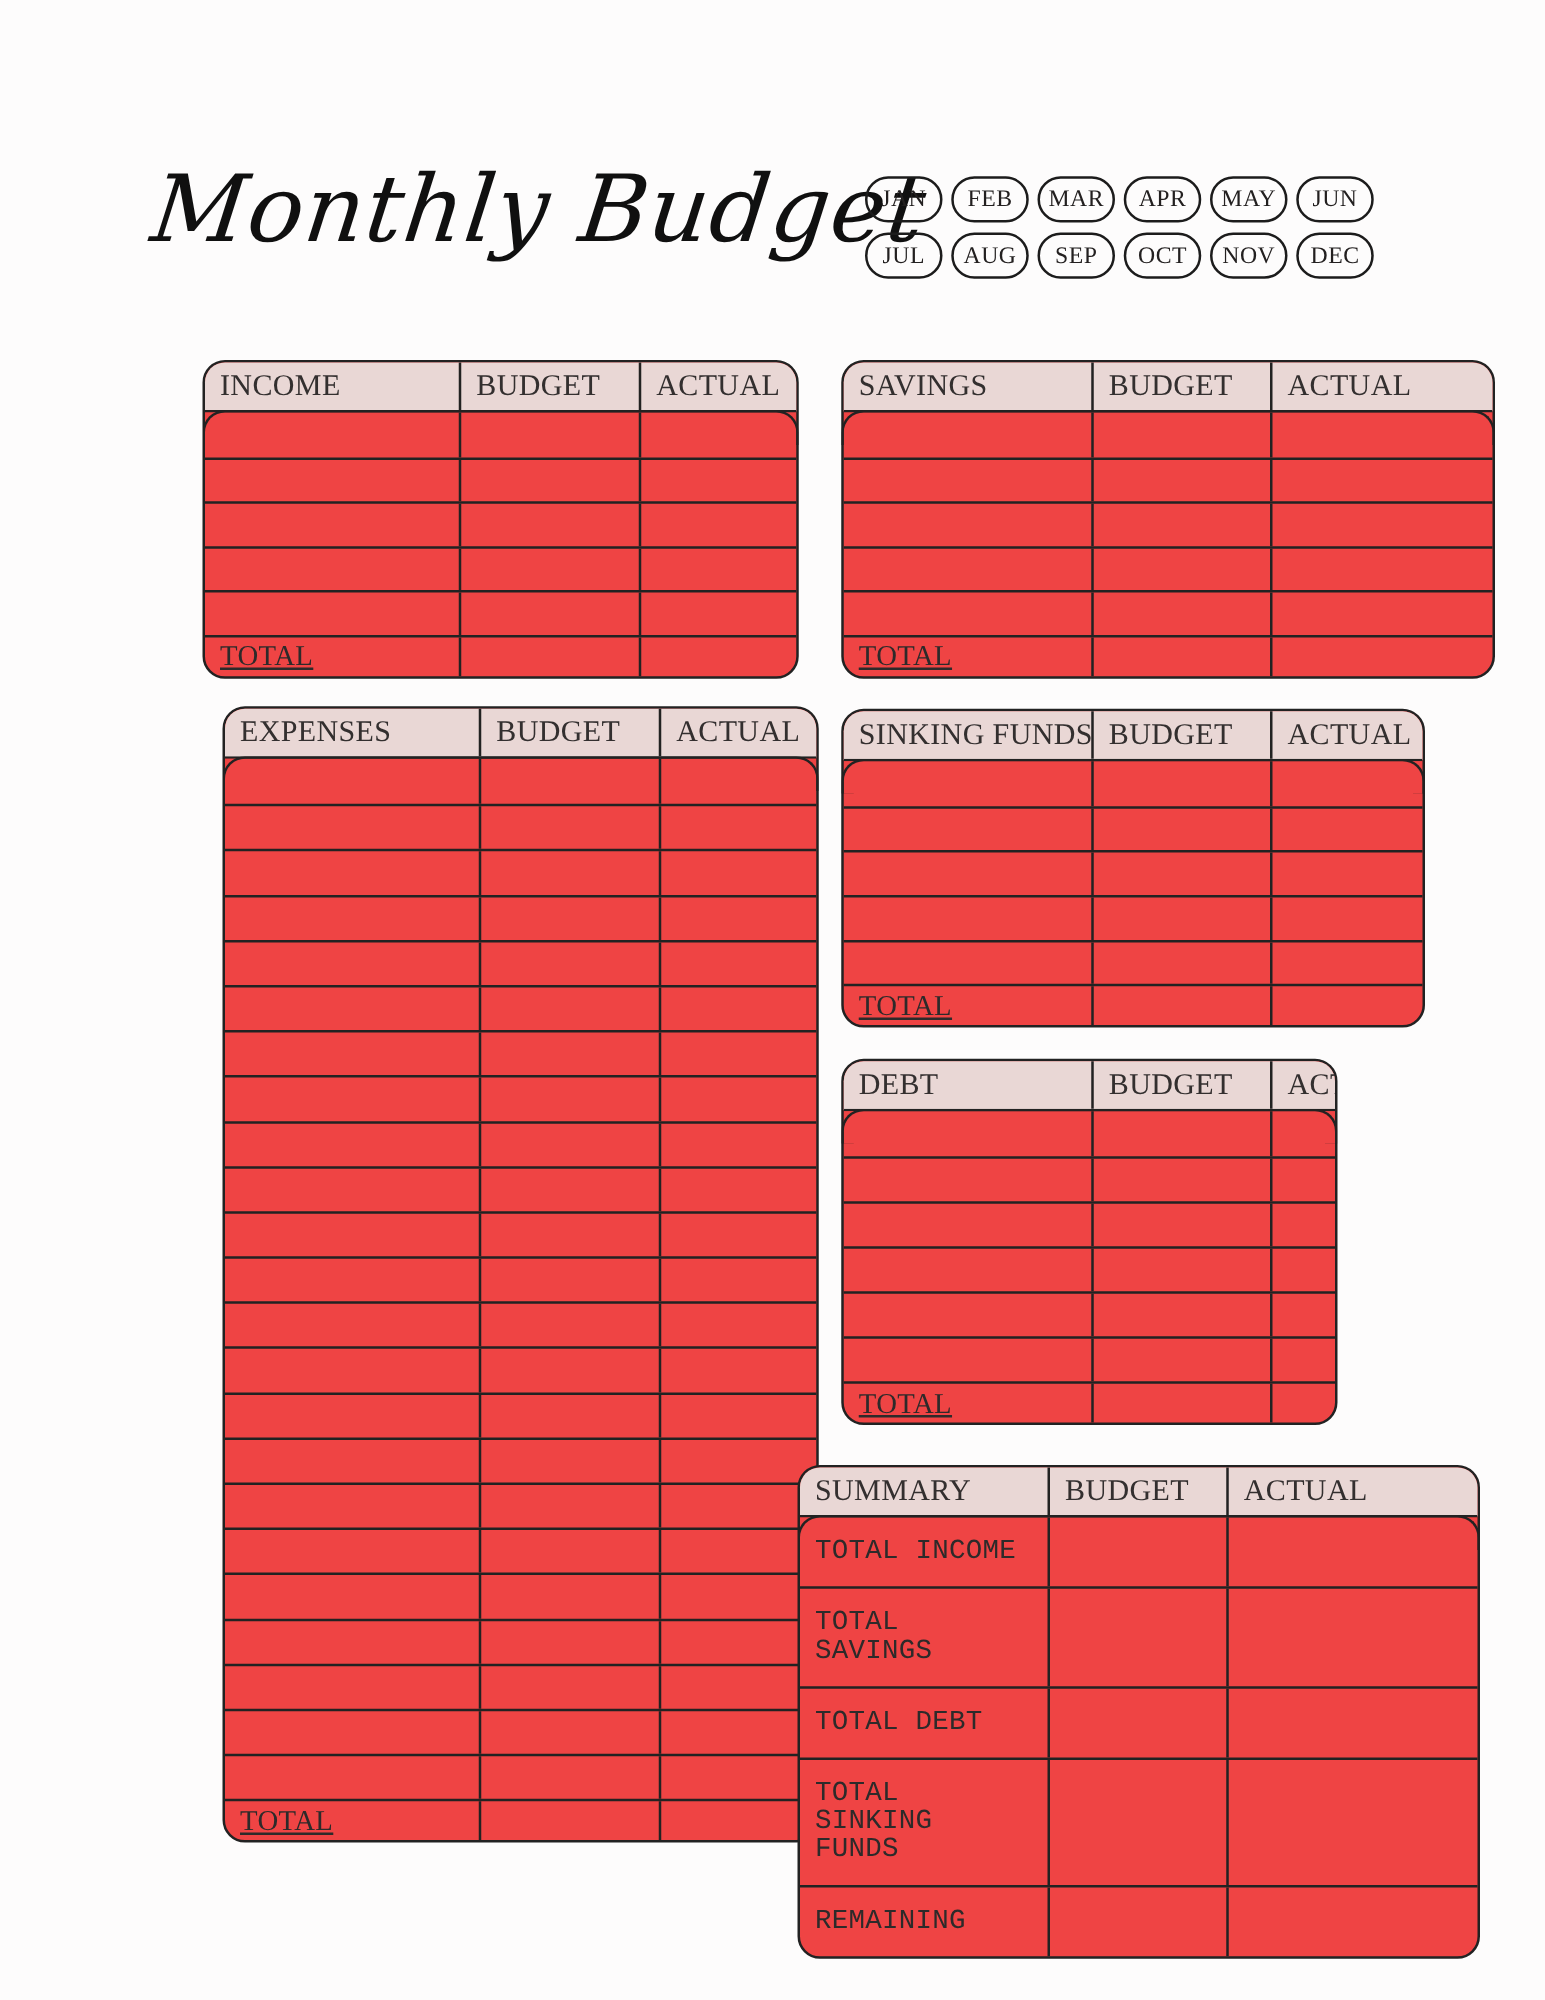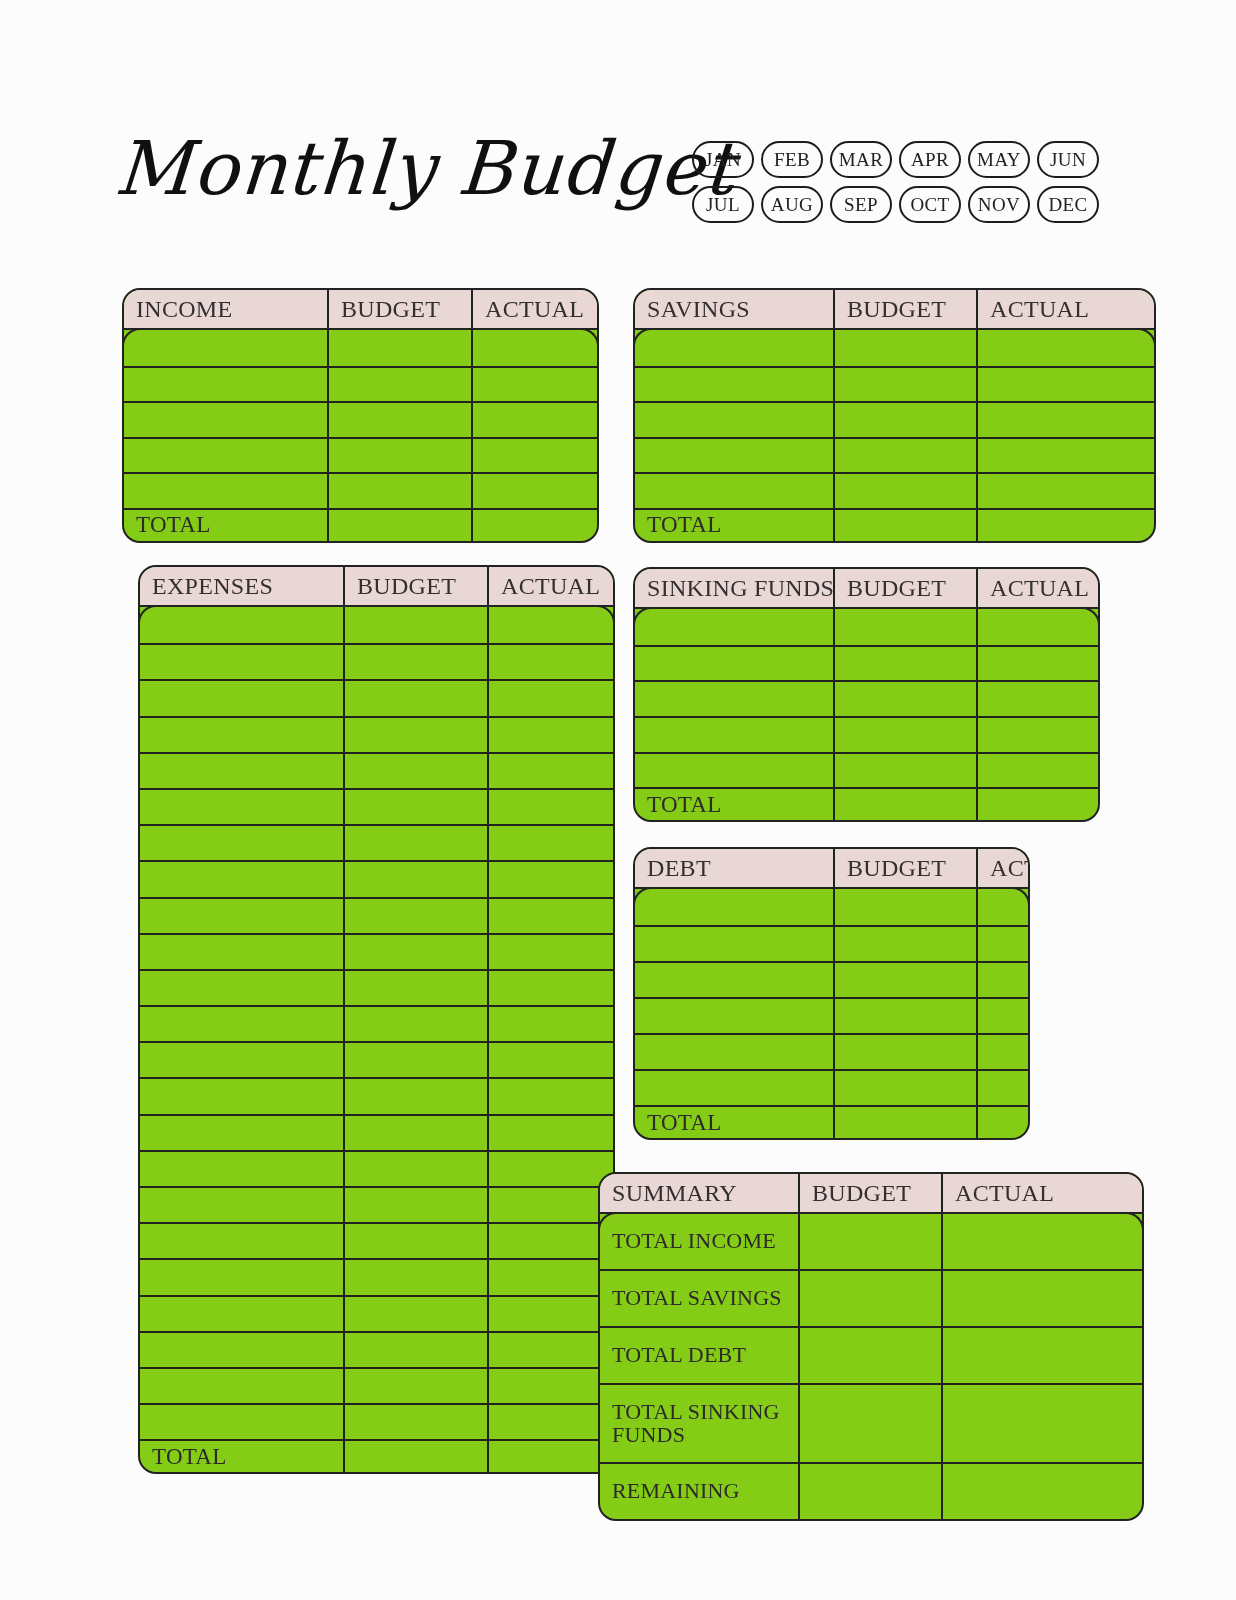--- a/index.html
+++ b/index.html
@@ -54,23 +54,24 @@
     align-items: center;
     justify-content: center;
     font-size: 19px;
     letter-spacing: 0.4px;
     color: #232020;
   }
 
   
   .tbl {
     position: absolute;
-    background: #84cc16;
+    background: #ef4444;
     border: 2px solid var(--line, #222222);
     border-radius: 18px;
+    margin-left: 40px;
   }
   .tbl.left  { --cols: 203px 144px 1fr; }
   .tbl.right { --cols: 198px 143px 1fr; }
 
   #tbl-income        { left: 122px; top: 288px;  width: 477px; --rh: 35.5px; }
   #tbl-expenses      { left: 138px; top: 565px;  width: 477px; --rh: 36.2px; }
   #tbl-savings       { left: 633px; top: 288px;  width: 523px; --rh: 35.5px; }
   #tbl-sinking_funds { left: 633px; top: 567px;  width: 467px; --rh: 35.7px; }
   #tbl-debt          { left: 633px; top: 847px;  width: 397px; --rh: 36px;   }
   #tbl-summary       { left: 598px; top: 1172px; width: 546px; }
@@ -116,35 +117,37 @@
   .cell { height: 100%; }
   .cell + .cell { border-left: 2px solid var(--line, #222222); }
 
   .trow.total { height: 33px; border-top: 2px solid var(--line, #222222); }
   .trow.total .label {
     display: flex;
     align-items: center;
     padding: 0 12px;
     font-size: 23px;
     letter-spacing: 0.3px;
+    text-decoration: underline;
   }
 
   .srow {
     display: grid;
     grid-template-columns: var(--cols);
     min-height: 43px;
   }
   .srow + .srow { border-top: 2px solid var(--line, #222222); }
   .srow .label {
     display: flex;
     align-items: center;
     padding: 16px 12px;
     font-size: 22px;
     line-height: 1.04;
     letter-spacing: 0.2px;
+    font-family: Liberation Mono, monospace;
   }
 </style>
 </head>
 <body>
 
 <div class="page">
 
   <div class="title">Monthly Budget</div>
 
   <div class="months">

